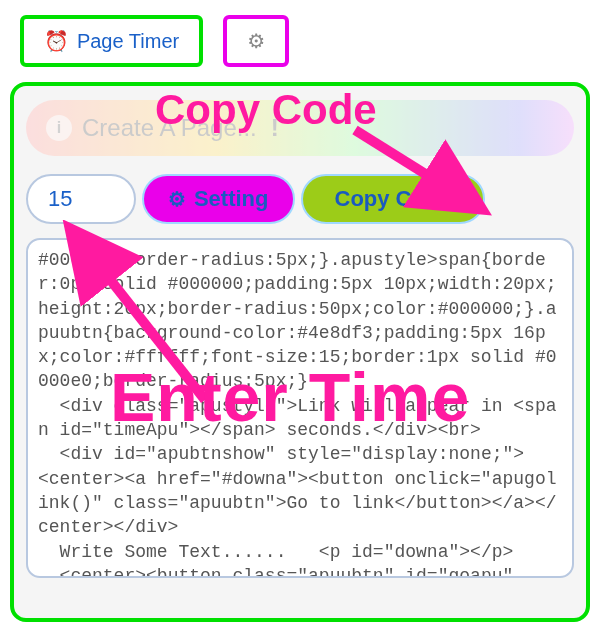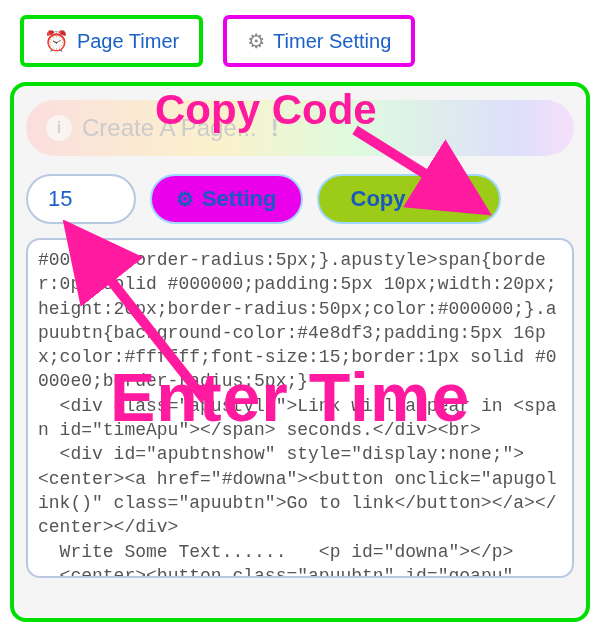--- a/index.html
+++ b/index.html
@@ -80,21 +80,21 @@
     font-weight: bold;
     font-size: 16px;
   }
   .bang {
     font-weight: bold;
     color: #b0b0b0;
     margin-left: 4px;
   }
   .controls-row {
     display: flex;
-    gap: 14px;
+    gap: 6px;
     align-items: center;
     margin-bottom: 14px;
   }
   .time-input {
     border: 2px solid #b8c8e0;
     border-radius: 28px;
     background: #fff;
     color: #1a60c8;
     font-size: 22px;
     padding: 10px 20px;
@@ -169,21 +169,20 @@
 </head>
 <body>
 
 <div class="top-buttons">
   <button class="edit-timer-btn">
     <span class="clock-icon">⏰</span>
     <span>Page Timer</span>
   </button>
   <button class="timer-setting-btn">
     <span class="gear-icon">⚙</span>
-    <span>Timer Setting</span>
   </button>
 </div>
 
 <div class="main-panel">
 
   <div class="banner">
     <span class="info-badge">i</span>
     <span>Create A Page...</span>
     <span class="bang">!</span>
   </div>

